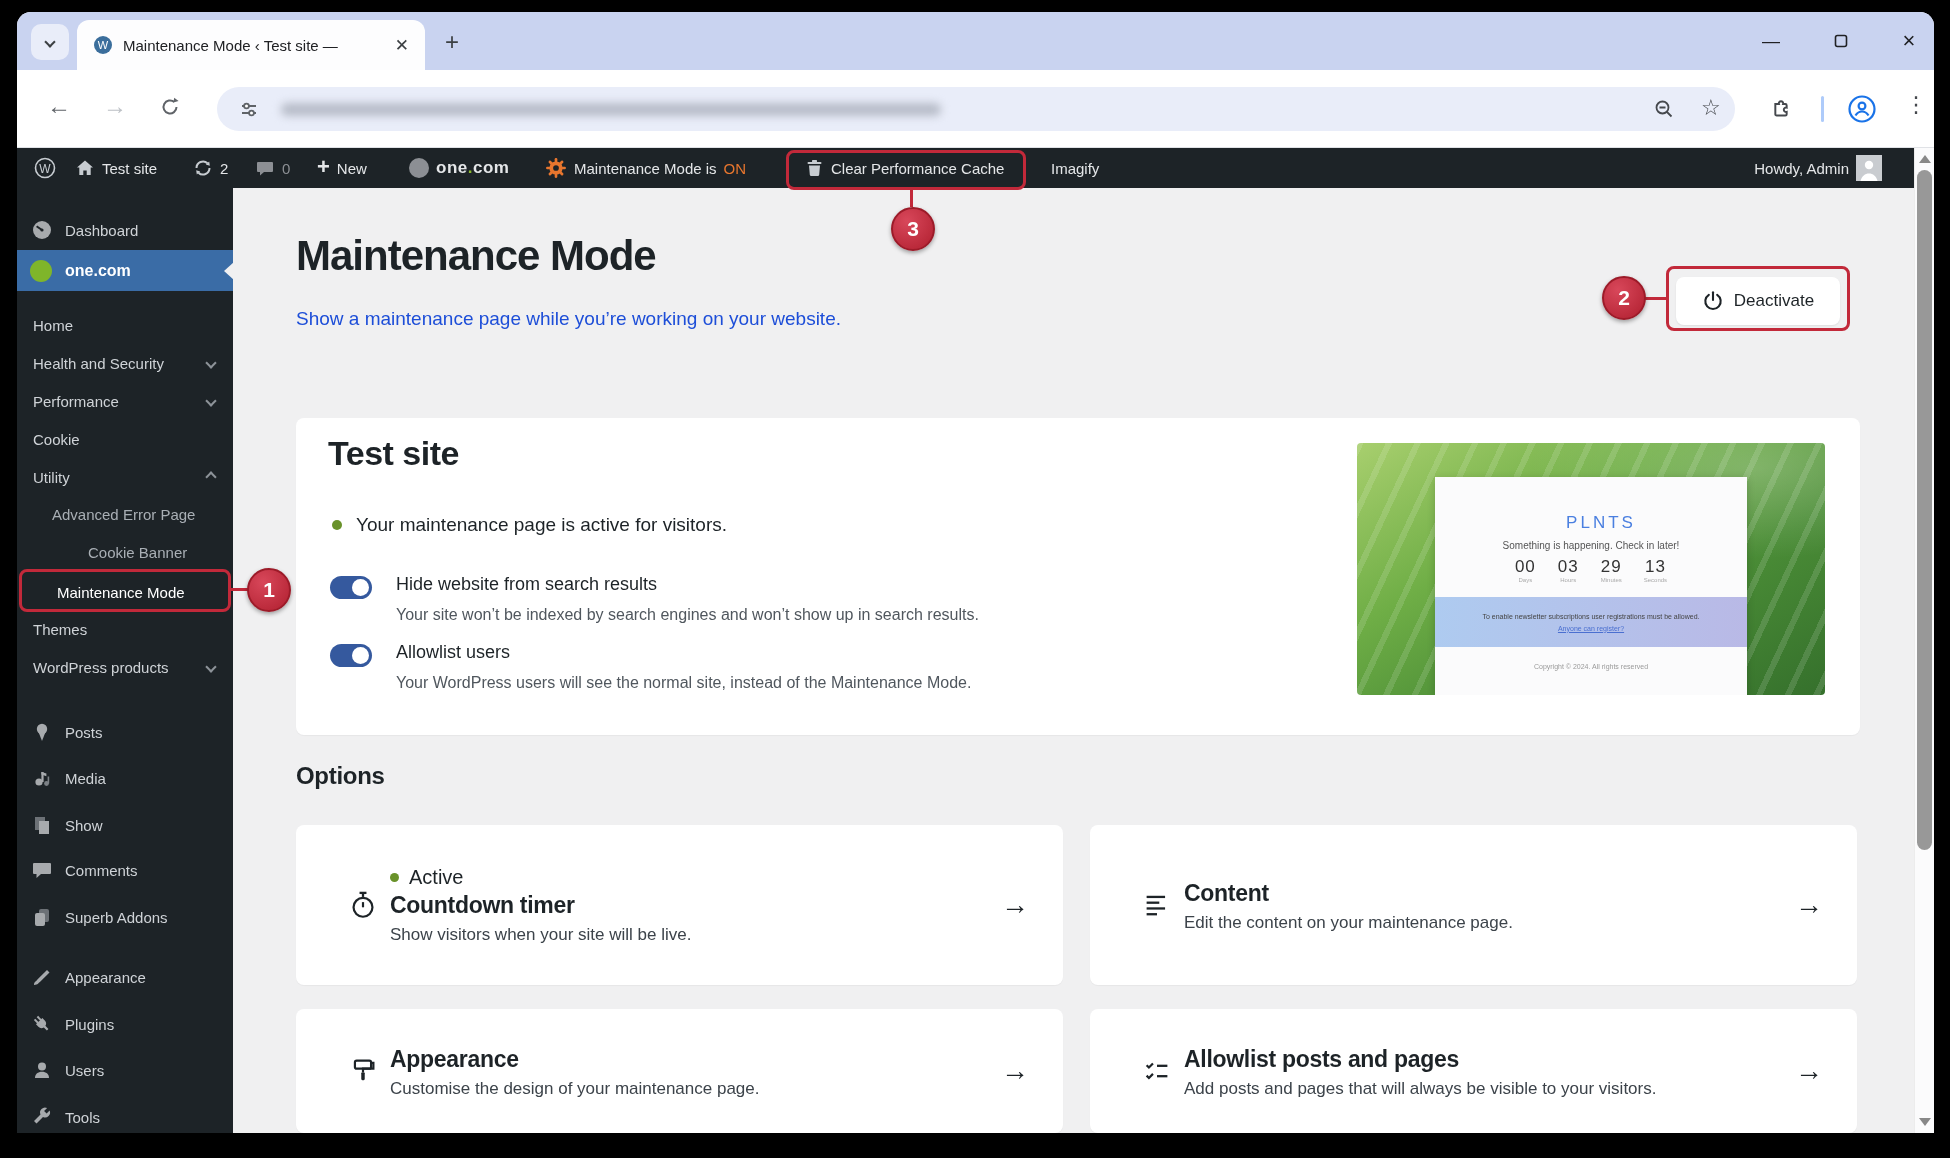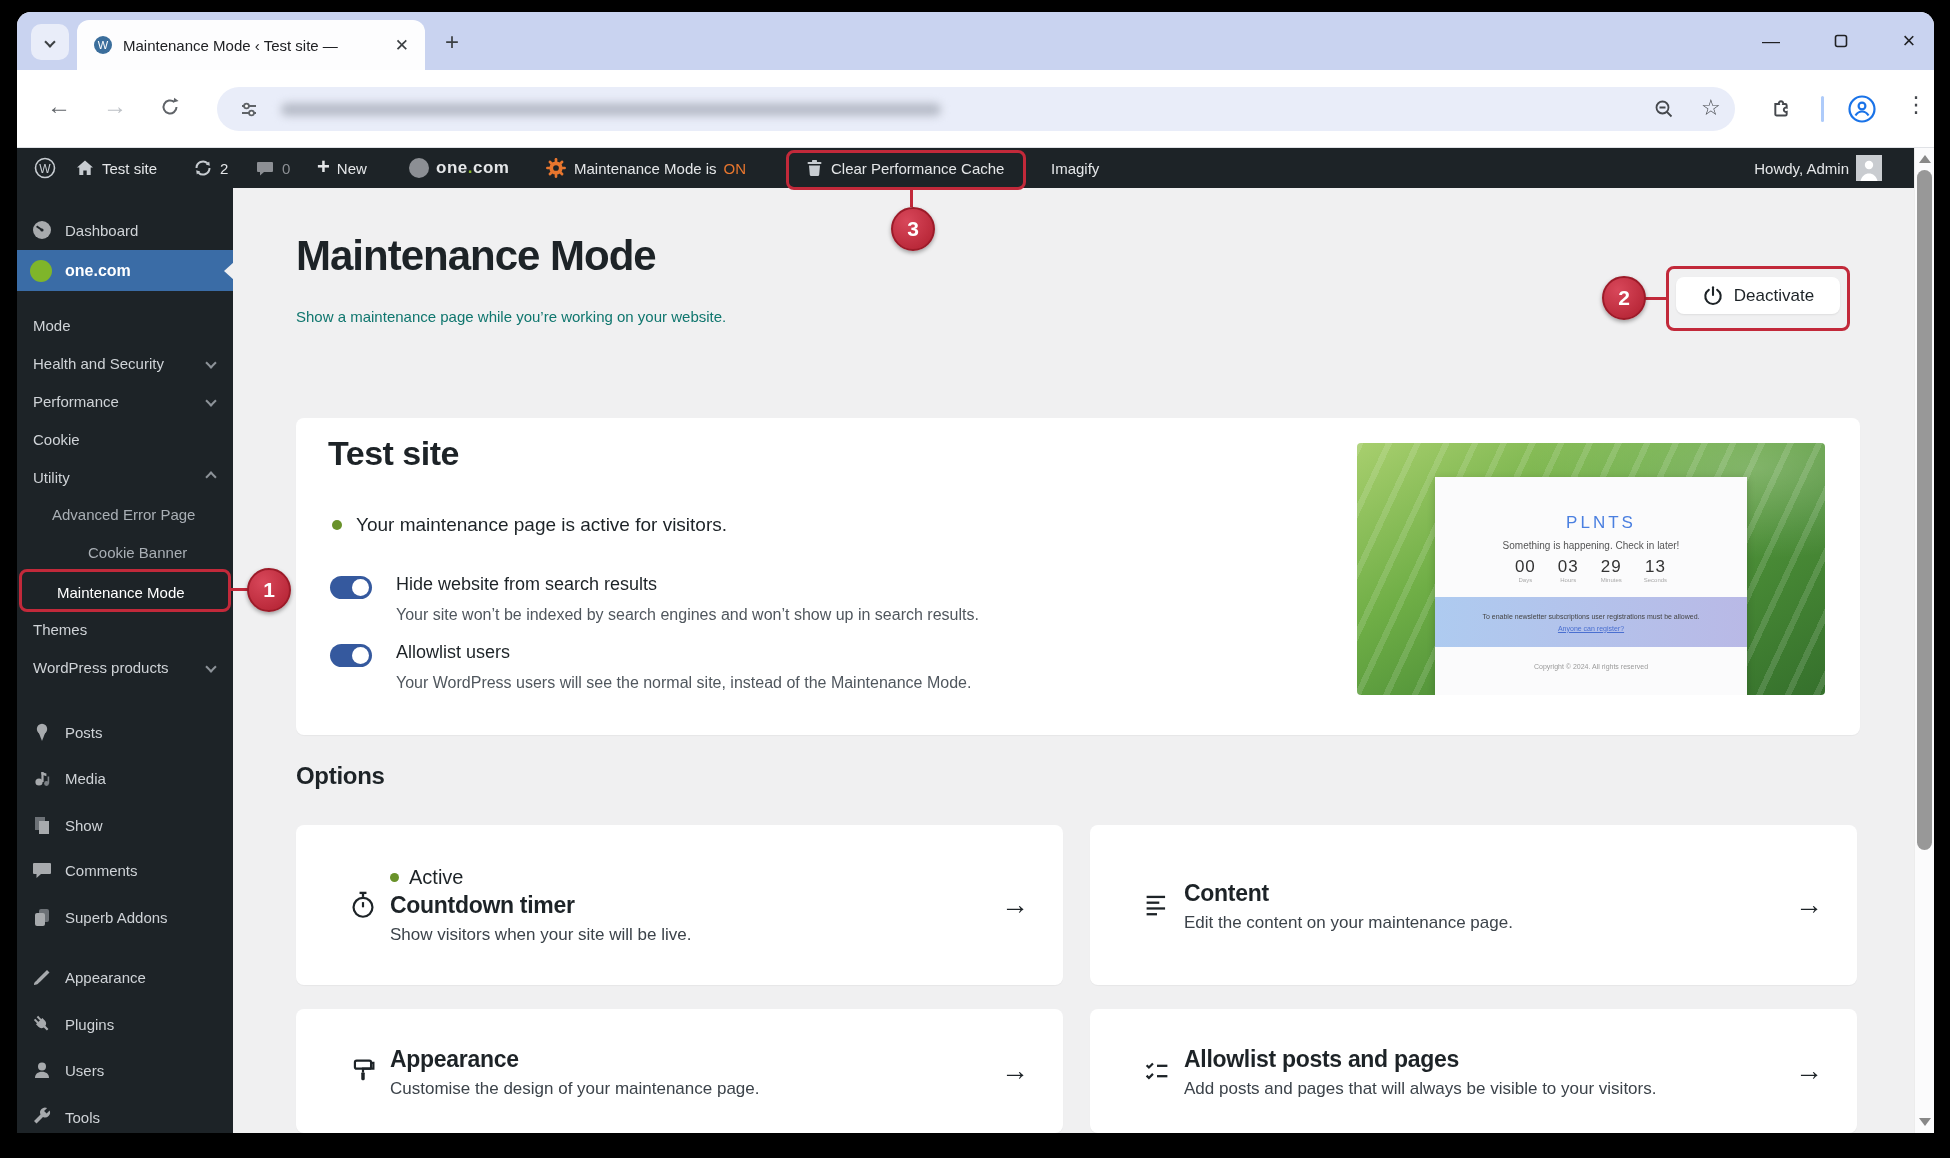--- a/index.html
+++ b/index.html
@@ -41,22 +41,22 @@
   .sub{color:#a9afb5;}
   .onecom-row{background:#3a6ca6;color:#fff;font-weight:bold;font-size:16px;}
   .notch{position:absolute;right:-1px;top:50%;transform:translateY(-50%);width:0;height:0;
          border-top:9px solid transparent;border-bottom:9px solid transparent;border-right:10px solid #f0f0f1;}
   .schev{position:absolute;right:18px;}
   .schev .chev{border-color:#8d9399;}
 
   
   .content{position:absolute;left:216px;top:176px;width:1681px;height:945px;background:#f0f0f1;overflow:hidden;}
   h1.pagetitle{position:absolute;left:63px;top:44px;margin:0;font-size:42px;font-weight:700;color:#1d2327;letter-spacing:-1px;}
-  .pagesub{position:absolute;left:63px;top:120px;font-size:15px;color:#0f766e;}
-  .btn-deactivate{position:absolute;left:1443px;top:89px;width:164px;height:37px;background:#fff;border-radius:8px;
+  .pagesub{position:absolute;left:63px;top:120px;font-size:19px;color:#1d4ed8;}
+  .btn-deactivate{position:absolute;left:1443px;top:89px;width:164px;height:48px;background:#fff;border-radius:8px;
       display:flex;align-items:center;justify-content:center;gap:10px;font-size:17px;color:#1d2327;
       box-shadow:0 1px 2px rgba(0,0,0,.08);}
   .card{position:absolute;background:#fff;border-radius:8px;box-shadow:0 1px 1px rgba(0,0,0,.04);}
   .sitecard{left:63px;top:230px;width:1564px;height:317px;}
   .sitecard h2{position:absolute;left:32px;top:16px;margin:0;font-size:34px;font-weight:700;color:#1d2327;letter-spacing:-0.5px;}
   .statusrow{position:absolute;left:36px;top:96px;display:flex;align-items:center;gap:14px;font-size:19px;color:#1d2327;}
   .gdot{width:10px;height:10px;border-radius:50%;background:#69922a;}
   .toggle{position:absolute;left:34px;width:42px;height:23px;border-radius:12px;background:#35599e;}
   .toggle .knob{position:absolute;right:3px;top:3px;width:17px;height:17px;border-radius:50%;background:#fff;}
   .trow-label{position:absolute;left:100px;font-size:18px;color:#1d2327;}
@@ -248,21 +248,21 @@
         <circle cx="11" cy="11" r="1.6" fill="#1d2327"></circle>
       </svg>
       <span class="lbl" style="margin-left:48px;">Dashboard</span>
     </div>
     <div class="srow onecom-row" style="top:62px;height:41px;">
       <span class="abs" style="left:13px;width:22px;height:22px;border-radius:50%;background:#7fb52a;"></span>
       <span class="lbl" style="margin-left:48px;">one.com</span>
       <span class="notch"></span>
     </div>
     <div class="srow" style="top:122px;height:30px;">
-      <span class="lbl" style="margin-left:16px;">Mode</span>
+      <span class="lbl" style="margin-left:16px;">Home</span>
     </div>
     <div class="srow" style="top:160px;height:30px;">
       <span class="lbl" style="margin-left:16px;">Health and Security</span>
       <span class="schev">
             <span class="chev" style="display:block;"></span>
           </span>
     </div>
     <div class="srow" style="top:198px;height:30px;">
       <span class="lbl" style="margin-left:16px;">Performance</span>
       <span class="schev">

